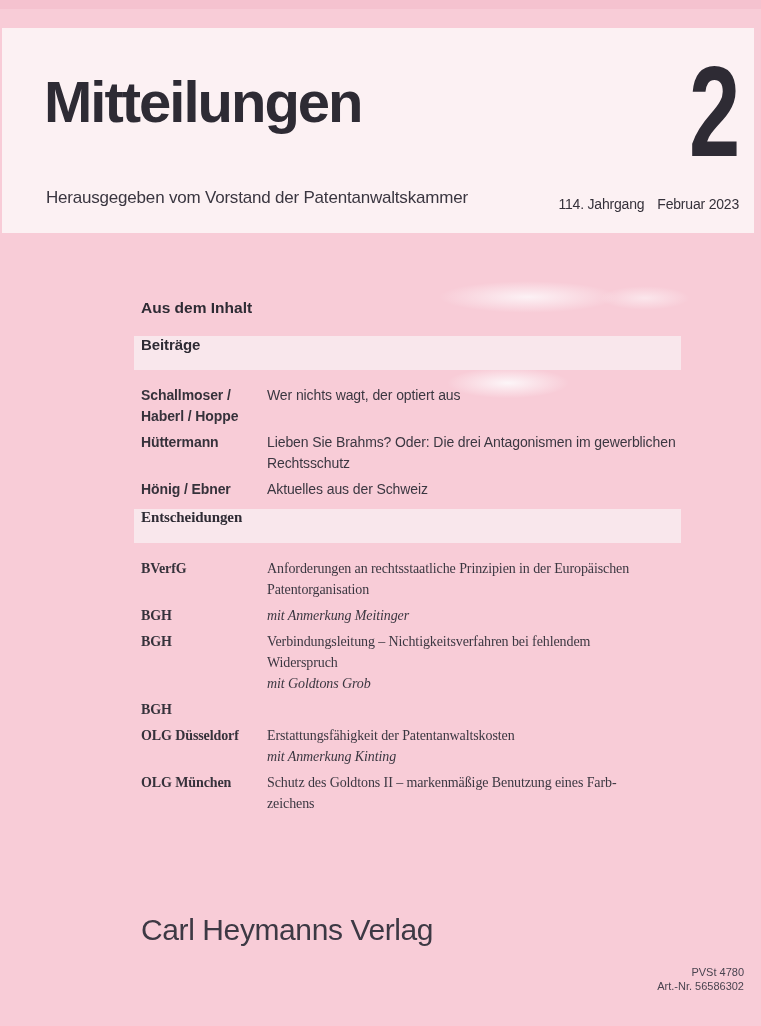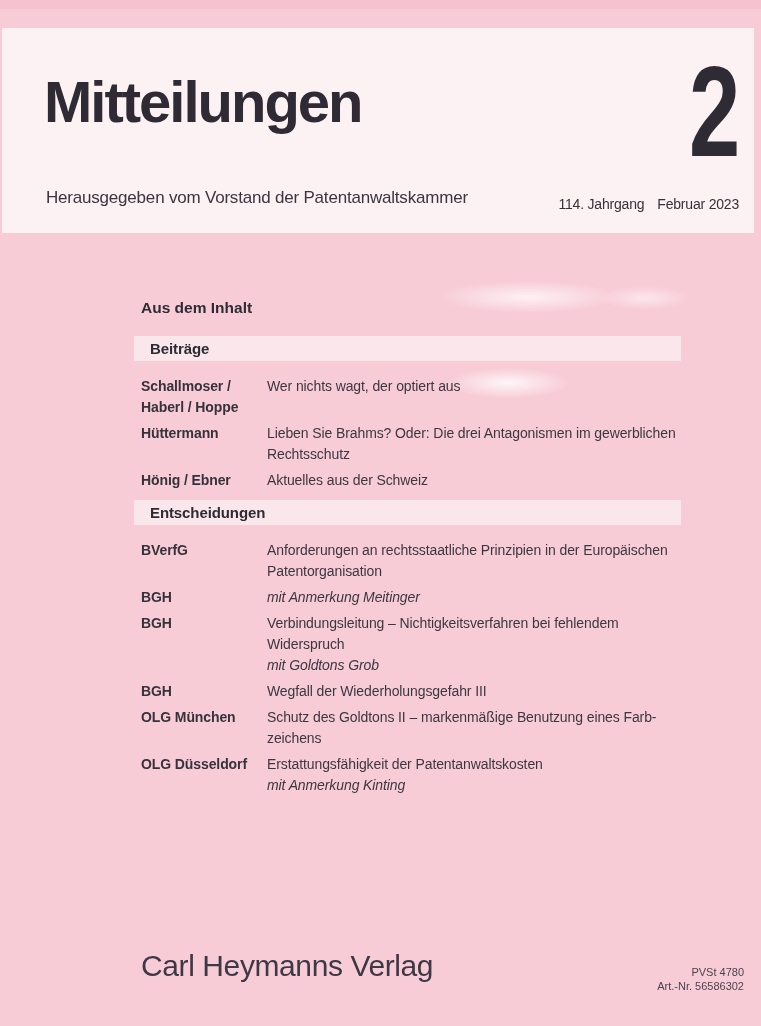--- a/index.html
+++ b/index.html
@@ -59,49 +59,49 @@
 
   
   .toc { position: absolute; left: 141px; top: 297px; width: 540px; }
 
   .toc-heading {
     margin: 0 0 17px; font-size: 15.5px; font-weight: 700;
     line-height: 22px; color: var(--ink-strong, #2e2b34);
   }
 
   .band {
-    height: 25px; display: flex; align-items: center;
-    margin: 0 0 15px -7px; padding-left: 16px;
+    height: 34px; display: flex; 
+    margin: 0 0 15px -7px; padding-left: 7px;
     background: var(--band, #f9e7ec);
   }
   .band h3 {
     margin: 0; font-size: 15px; font-weight: 700;
     letter-spacing: -0.1px; color: var(--ink-strong, #2e2b34);
   }
-  .toc-section + .toc-section { margin-top: 9px; }
+  .toc-section + .toc-section { margin-top: 9px; font-family: Liberation Serif, serif; }
 
   .row { display: flex; margin-bottom: 5px; }
   .entry-label {
     flex: 0 0 126px;
     font-weight: 700; font-size: 14px; line-height: 21px;
     letter-spacing: -0.1px; white-space: pre-line; color: #36323b;
   }
   .entry-body { flex: 1 1 auto; }
   .entry-title {
     font-size: 14px; line-height: 21px;
     letter-spacing: -0.1px; white-space: pre-line;
   }
   .entry-note {
     font-size: 14px; line-height: 21px; font-style: italic;
     letter-spacing: -0.1px;
   }
 
   
   .publisher-footer {
-    position: absolute; left: 141px; top: 948px;
+    position: absolute; left: 141px; top: 912px;
     font-size: 30px; line-height: 36px; letter-spacing: -0.4px;
     color: #3d3944;
   }
   .codes {
     position: absolute; right: 17px; top: 966px;
     text-align: right; font-size: 11px; line-height: 13.5px;
     color: #4a4450;
   }
 
   
@@ -200,40 +200,36 @@
     <div class="entry-label">BGH</div>
     <div class="entry-body">
       <div class="entry-title">Verbindungsleitung – Nichtigkeitsverfahren bei fehlendem
 Widerspruch</div>
       <div class="entry-note">mit Goldtons Grob</div>
     </div>
   </div>
 
   <div class="row">
     <div class="entry-label">BGH</div>
-    <div class="entry-body">
-      <div class="entry-title">Wegfall der Wiederholungsgefahr III</div>
-
+  </div>
+
+  <div class="row">
+    <div class="entry-label">OLG Düsseldorf</div>
+    <div class="entry-body">
+      <div class="entry-title">Erstattungsfähigkeit der Patentanwaltskosten</div>
+      <div class="entry-note">mit Anmerkung Kinting</div>
     </div>
   </div>
 
   <div class="row">
     <div class="entry-label">OLG München</div>
     <div class="entry-body">
       <div class="entry-title">Schutz des Goldtons II – markenmäßige Benutzung eines Farb-
 zeichens</div>
 
-    </div>
-  </div>
-
-  <div class="row">
-    <div class="entry-label">OLG Düsseldorf</div>
-    <div class="entry-body">
-      <div class="entry-title">Erstattungsfähigkeit der Patentanwaltskosten</div>
-      <div class="entry-note">mit Anmerkung Kinting</div>
     </div>
   </div>
 </div>
     </section>
   </main>
 
   <footer>
     <div class="publisher-footer">Carl Heymanns Verlag</div>
     <div class="codes">
       <div>PVSt 4780</div>

